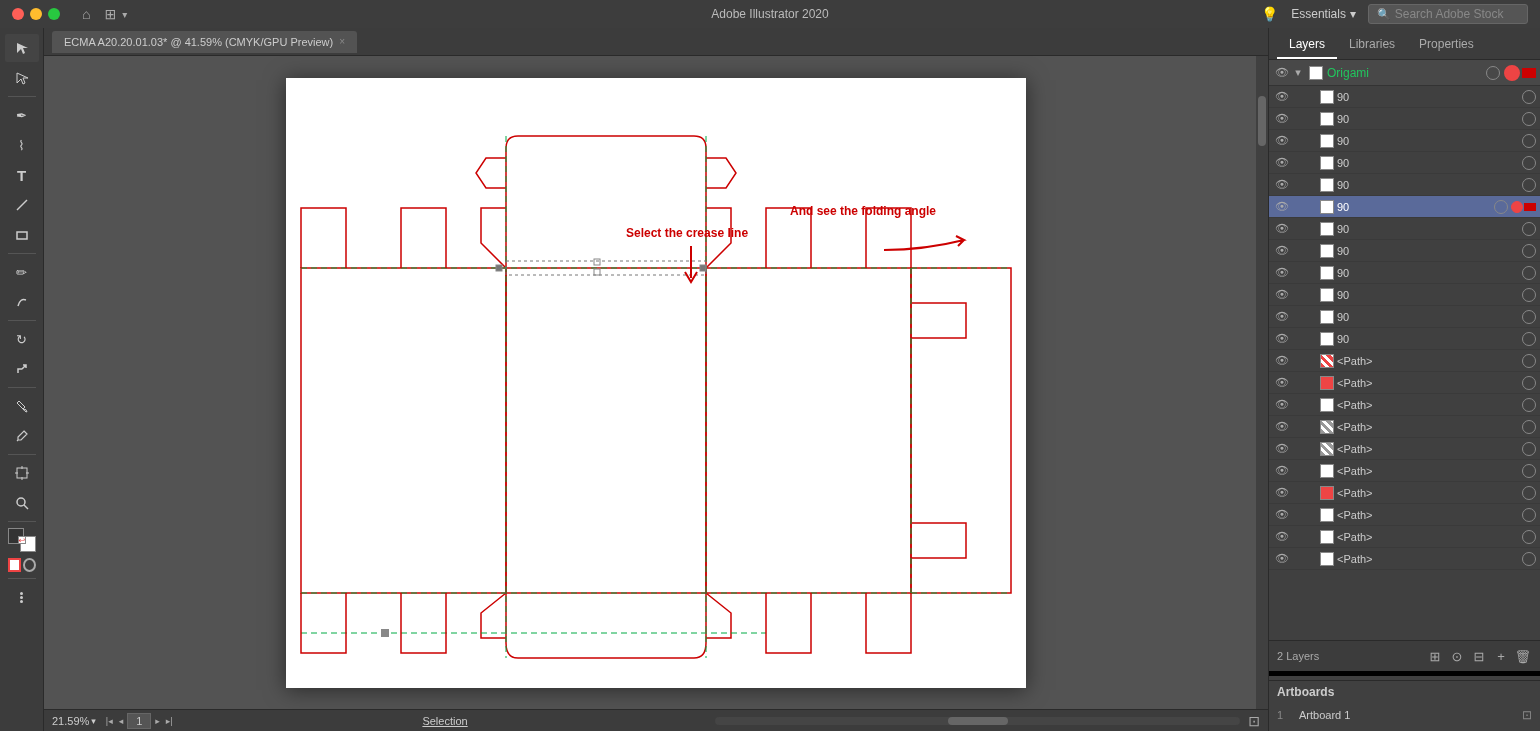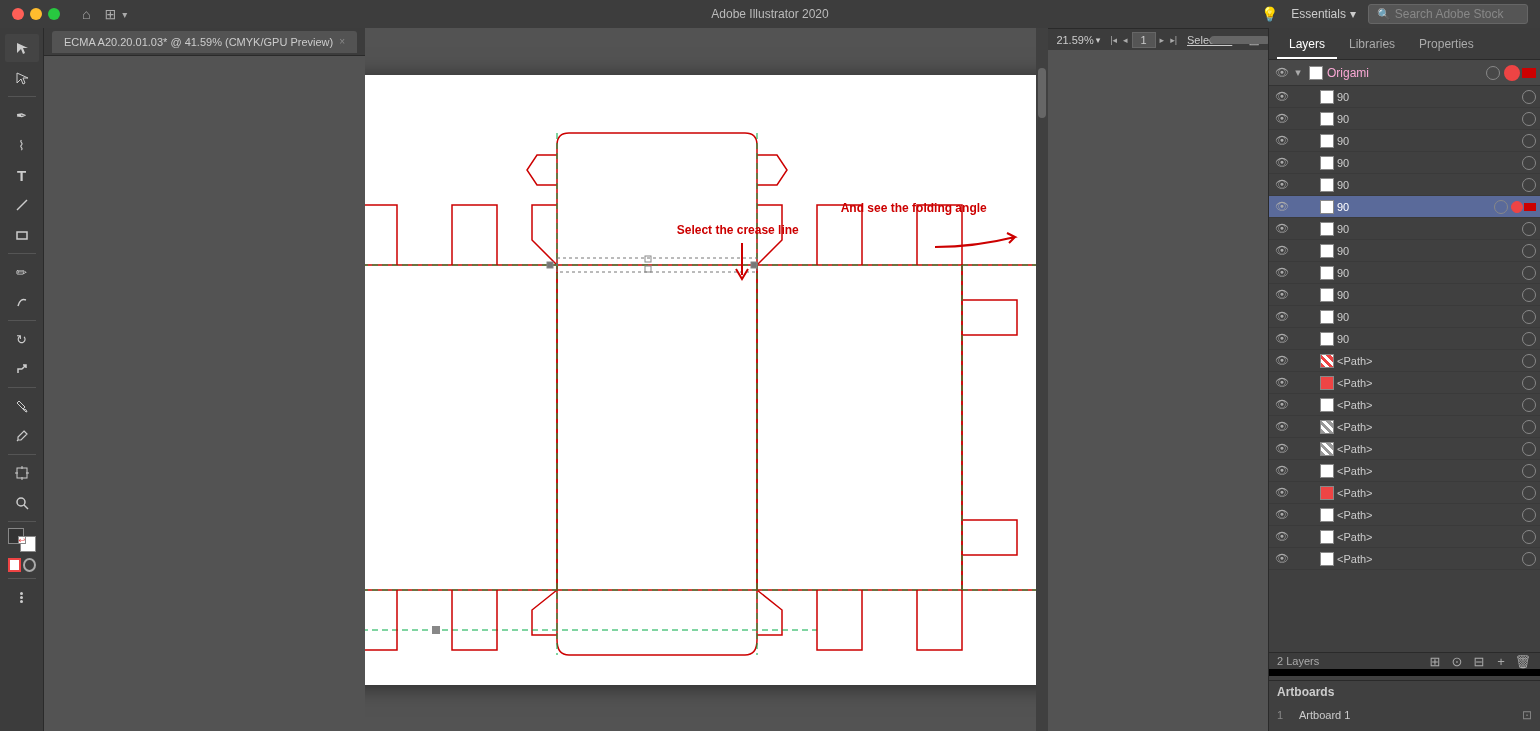--- a/index.html
+++ b/index.html
@@ -105,21 +105,21 @@
       margin: 2px 0;
     }
 
     
     .canvas-area {
       flex: 1;
       background: #535353;
       position: relative;
       overflow: hidden;
       display: flex;
-      flex-direction: row;
+      flex-direction: column;
     }
     .tab-bar {
       height: 28px;
       background: #3c3c3c;
       display: flex;
       align-items: center;
       padding: 0 8px;
       flex-shrink: 0;
       border-bottom: 1px solid #2a2a2a;
     }
@@ -260,27 +260,27 @@
     .layer-target {
       width: 14px; height: 14px; border-radius: 50%; border: 1px solid #888;
       margin-left: 2px; flex-shrink: 0;
     }
 
     
     .swatch-white { background: white; }
 
     
     .layers-count-bar {
-      height: 24px;
+      height: 36px;
       background: #3c3c3c;
       display: flex;
       align-items: center;
       padding: 0 8px;
       border-top: 1px solid #2a2a2a;
-      border-bottom: 7px solid #000000;
+      border-bottom: 5px solid #000000;
       font-size: 11px;
       color: #aaa;
       gap: 6px;
     }
     .layers-count-icons {
       display: flex;
       gap: 4px;
       margin-left: auto;
     }
     .count-icon {
@@ -560,21 +560,21 @@
       <div class="panel-tab">Libraries</div>
       <div class="panel-tab">Properties</div>
     </div>
 
     <div class="layers-panel">
 
       <div style="display:flex;align-items:center;height:26px;padding:0 4px;background:#484848;border-bottom:1px solid #333;">
         <span class="eye-icon">👁</span>
         <span style="width:14px;text-align:center;font-size:11px;color:#aaa;">▾</span>
         <div style="width:14px;height:14px;background:white;border:1px solid #888;margin:0 4px;"></div>
-        <span style="flex:1;color:#f9a8d4;font-size:12px;font-weight:500;">Origami</span>
+        <span style="flex:1;color:#22c55e;font-size:12px;font-weight:500;">Origami</span>
         <div style="width:14px;height:14px;border-radius:50%;border:1.5px solid #888;margin-left:2px;"></div>
         <div style="width:16px;height:16px;border-radius:50%;border:2px solid #e44;background:#e44;margin-left:4px;"></div>
         <div style="width:14px;height:10px;background:#cc0000;margin-left:2px;"></div>
       </div>
 
       <div class="layers-scroll">
 
         <div class="layer-row">
           <span class="eye-icon">👁</span>
           <span style="width:12px;"></span>

